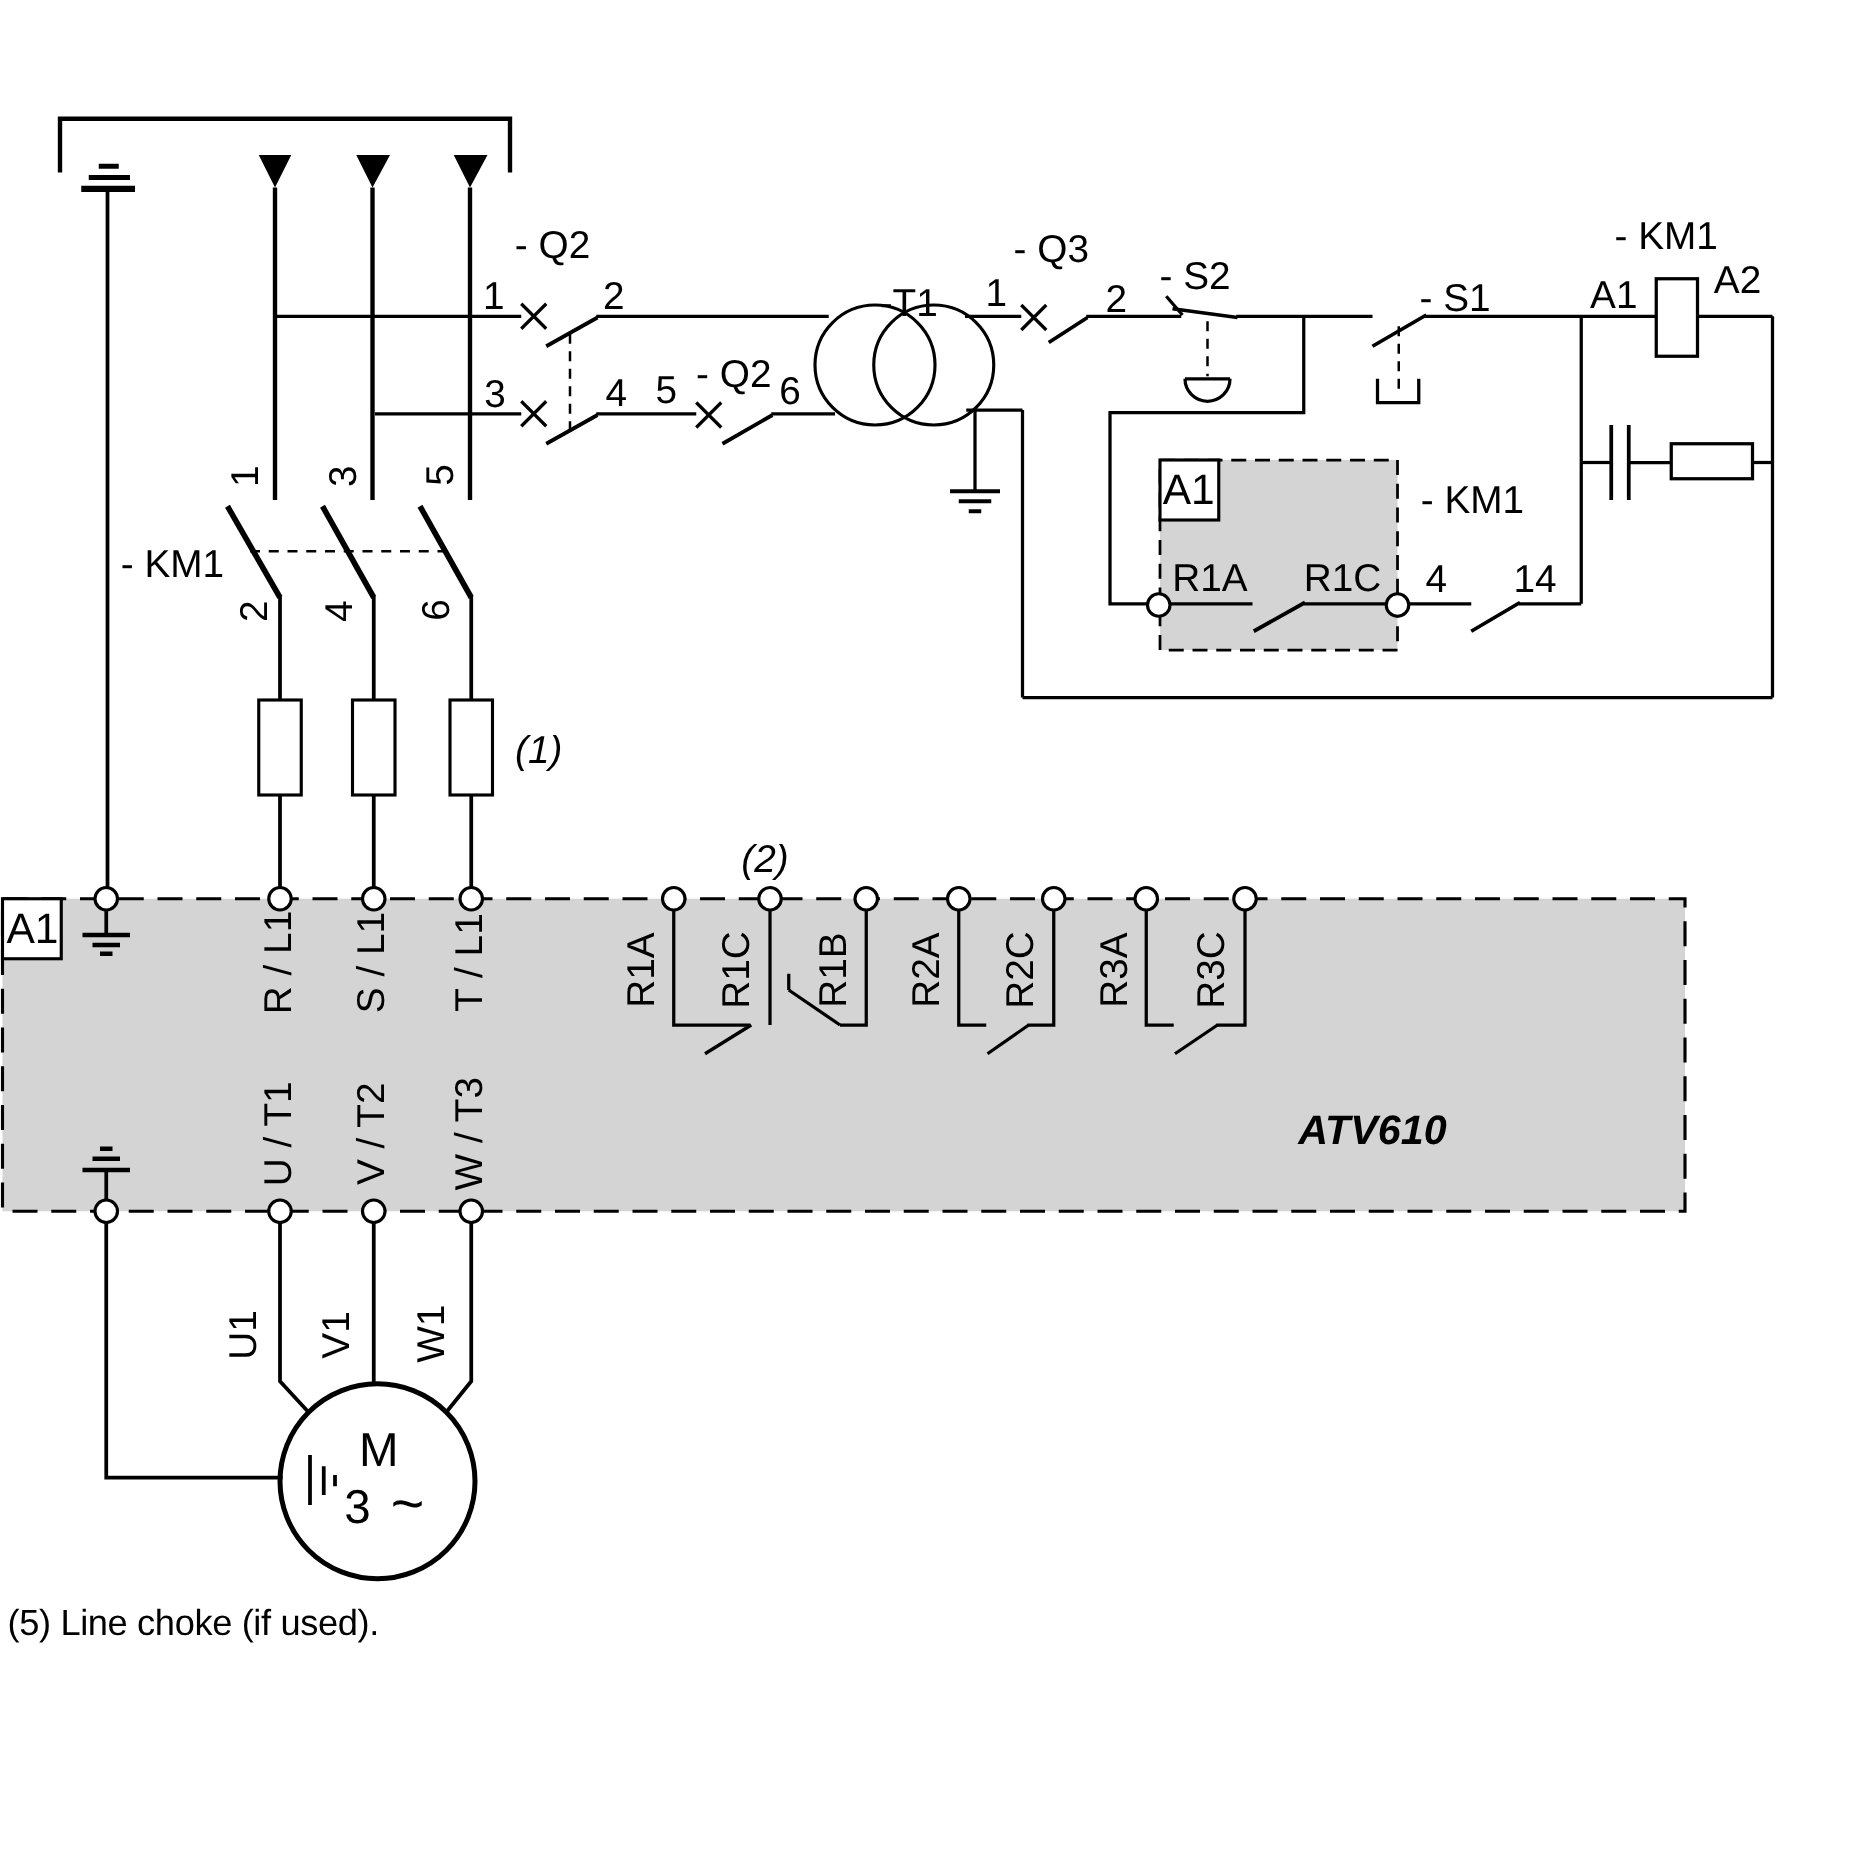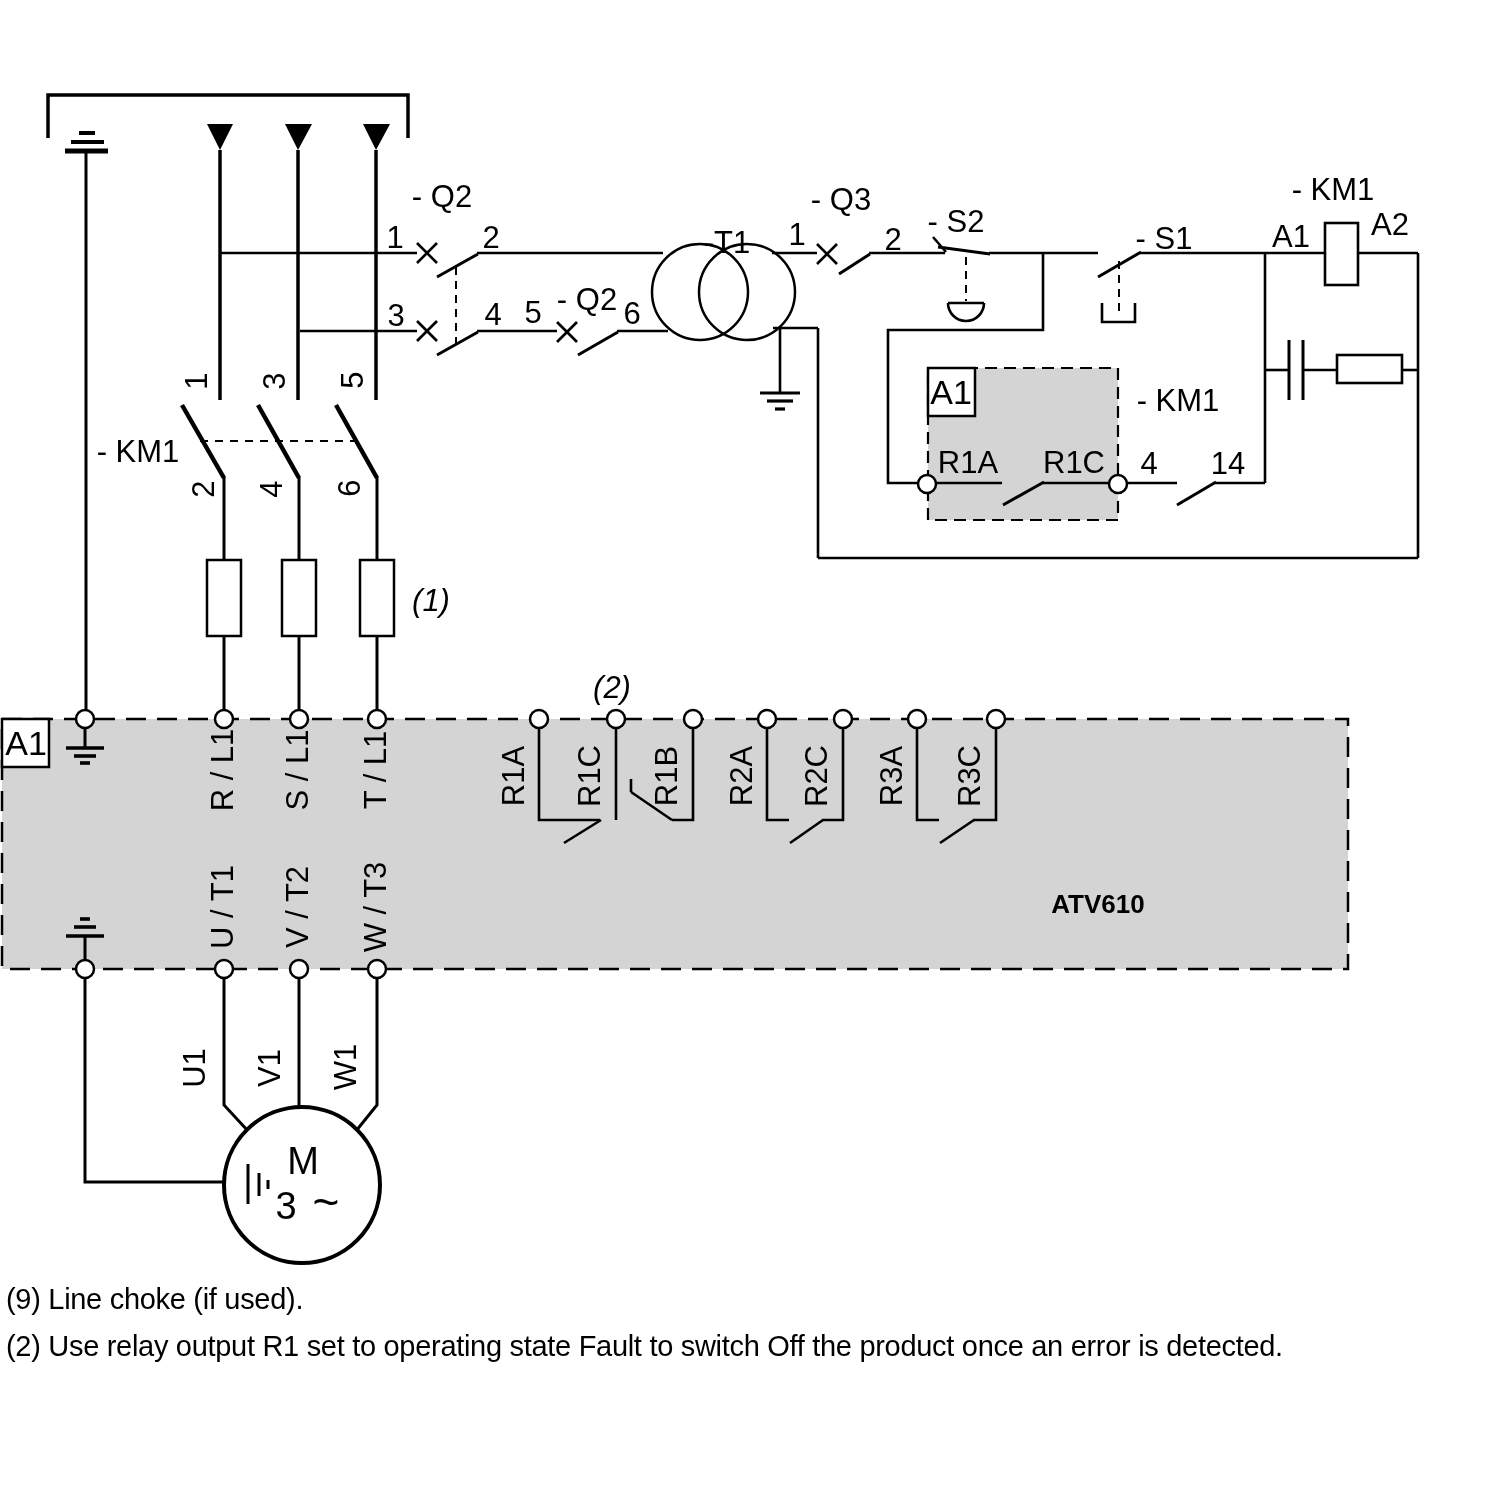--- a/index.html
+++ b/index.html
@@ -5,21 +5,21 @@
   html,body{margin:0;padding:0;background:#fff;}
   #canvas{position:relative;width:1500px;height:1500px;background:#fff;overflow:hidden;
           font-family:"Liberation Sans","DejaVu Sans",sans-serif;color:#000;}
   #schematic{position:absolute;left:0;top:0;}
   .lbl{position:absolute;transform:translate(-50%,-50%);font-size:31px;line-height:1;
        white-space:nowrap;color:#000;}
   .rot{transform:translate(-50%,-50%) rotate(-90deg);}
   .it{font-style:italic;}
   .bold{font-weight:bold;}
   .f34{font-size:34px;}
-  .f33{font-size:26px;}
+  .f33{font-size:33px;font-style:italic;}
   .f38{font-size:38px;}
   .f46{font-size:46px;}
   .note{position:absolute;transform:none;font-size:29px;letter-spacing:-0.3px;
         line-height:1.2;white-space:nowrap;color:#000;}
 </style>
 </head>
 <body>
 
 <div id="canvas">
 
@@ -266,16 +266,15 @@
   <div class="lbl rot" style="left:589px;top:776px">R1C</div>
   <div class="lbl rot" style="left:666px;top:776px">R1B</div>
   <div class="lbl rot" style="left:741px;top:776px">R2A</div>
   <div class="lbl rot" style="left:816px;top:776px">R2C</div>
   <div class="lbl rot" style="left:891px;top:776px">R3A</div>
   <div class="lbl rot" style="left:969px;top:776px">R3C</div>
   <div class="lbl rot" style="left:194px;top:1068px">U1</div>
   <div class="lbl rot" style="left:269px;top:1068px">V1</div>
   <div class="lbl rot" style="left:345px;top:1067px">W1</div>
 
-  <div class="note" style="left:6px;top:1282px">(9) Line choke (if used).</div>
-  <div class="note" style="left:6px;top:1329px">(2) Use relay output R1 set to operating state Fault to switch Off the product once an error is detected.</div>
+  <div class="note" style="left:6px;top:1282px">(5) Line choke (if used).</div>
 
 </div>
 
 </body></html>

